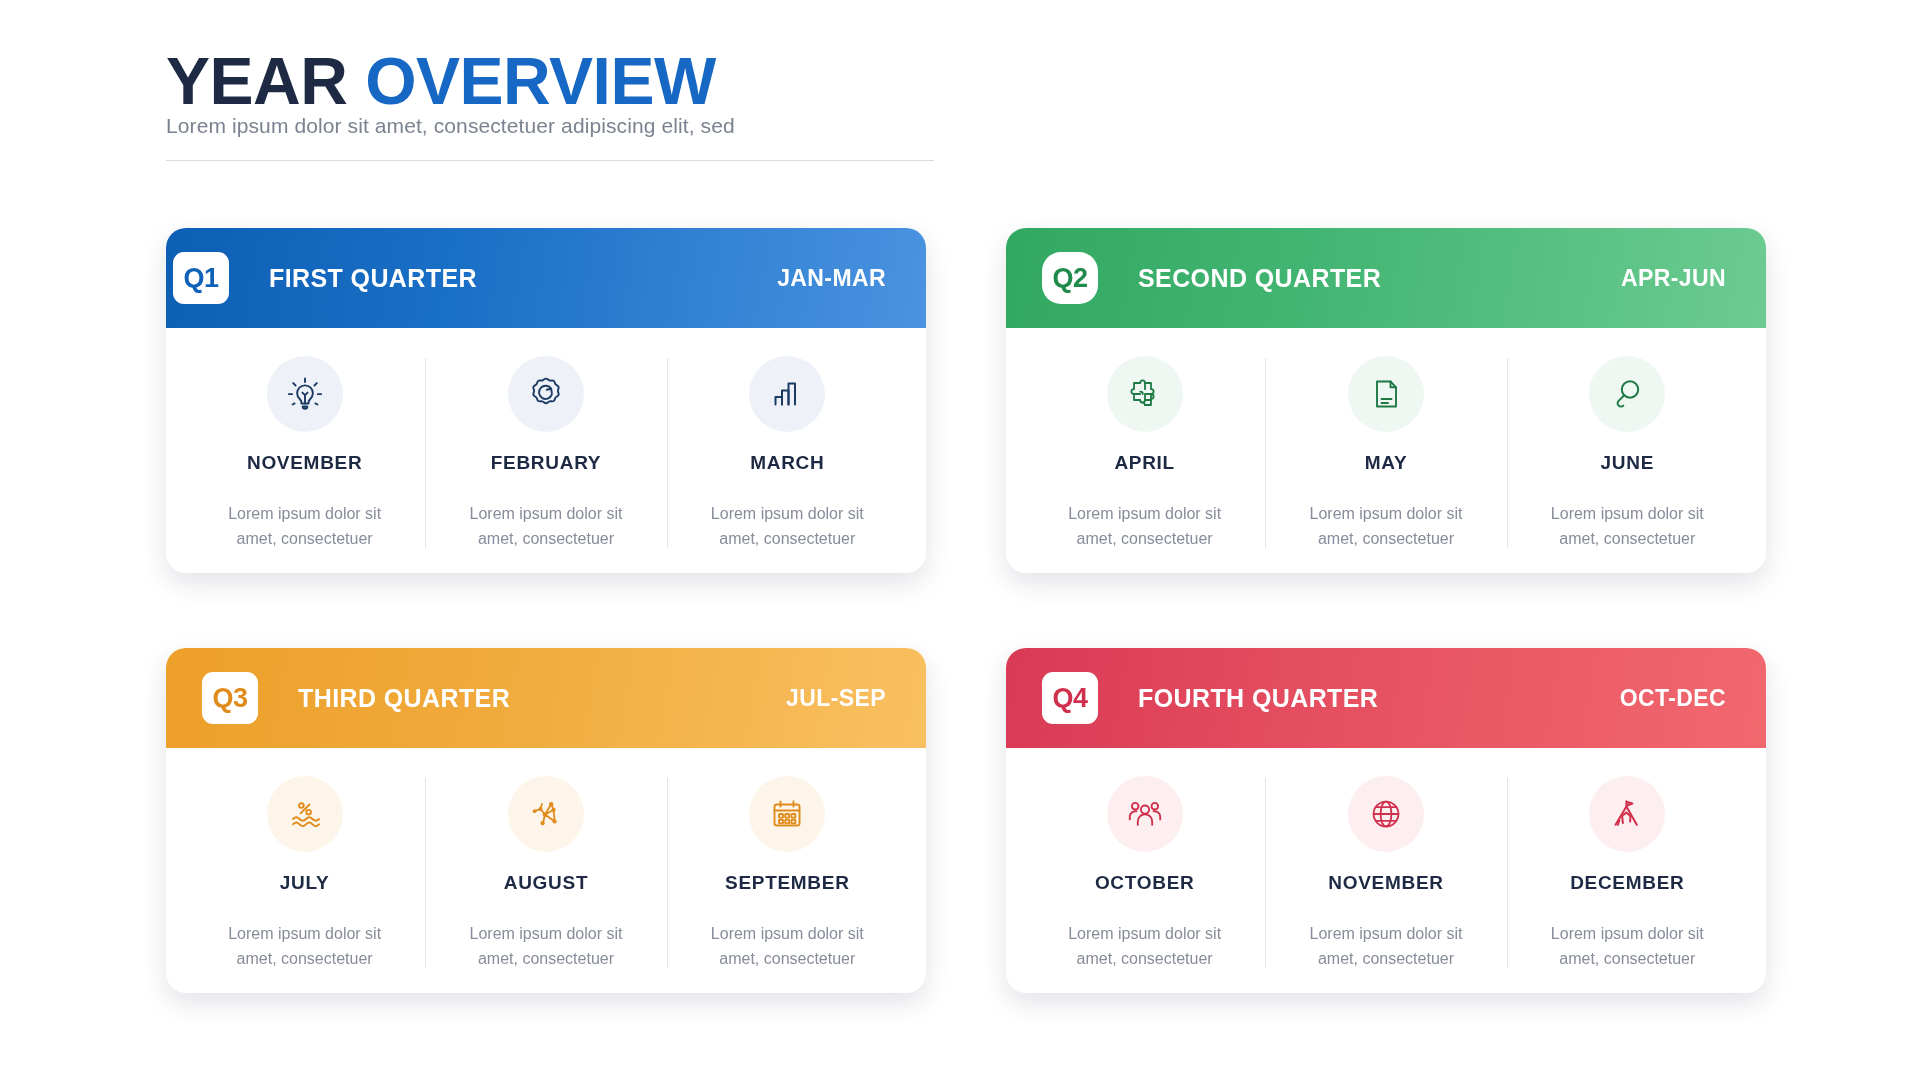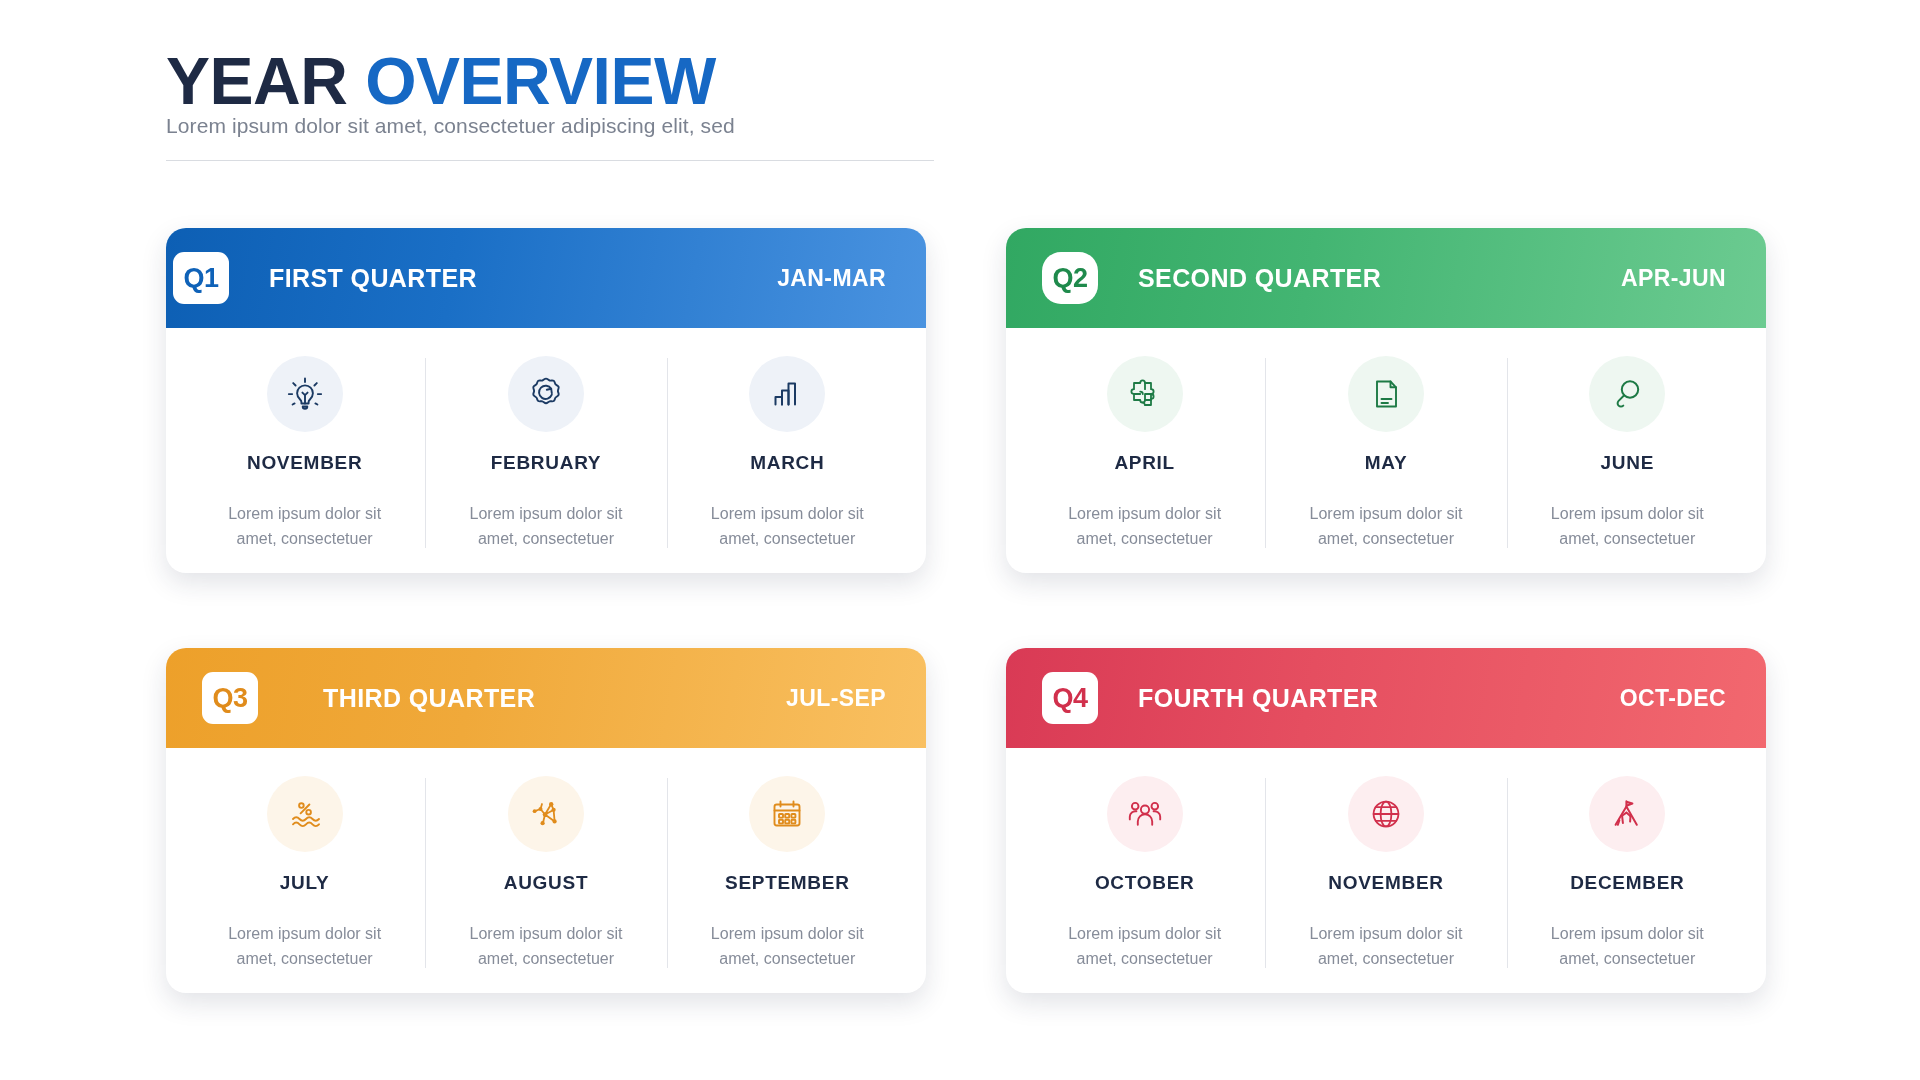--- a/index.html
+++ b/index.html
@@ -171,21 +171,21 @@
 
   
   .q1 .card-head { background: linear-gradient(100deg, #0d5fb4 0%, #1a6fc6 38%, #4a93e0 100%); padding-left: 7px; }
   .q1 .badge { color: #0f62b8; }
   .q1 .icon-circle { background: #eef2f8; }
 
   .q2 .card-head { background: linear-gradient(100deg, #31a862 0%, #43b572 40%, #6ccb91 100%); }
   .q2 .badge { color: #1f8a4c; border-radius: 19px; }
   .q2 .icon-circle { background: #eef7f1; }
 
-  .q3 .card-head { background: linear-gradient(100deg, #eda02a 0%, #f0a93a 40%, #f9c061 100%); gap: 25px; }
+  .q3 .card-head { background: linear-gradient(100deg, #eda02a 0%, #f0a93a 40%, #f9c061 100%); }
   .q3 .badge { color: #e08c1c; }
   .q3 .icon-circle { background: #fdf5e9; }
 
   .q4 .card-head { background: linear-gradient(100deg, #d93a55 0%, #e54e60 40%, #f2686f 100%); }
   .q4 .badge { color: #d1304c; }
   .q4 .icon-circle { background: #fdeef0; }
 </style>
 </head>
 <body>
 

